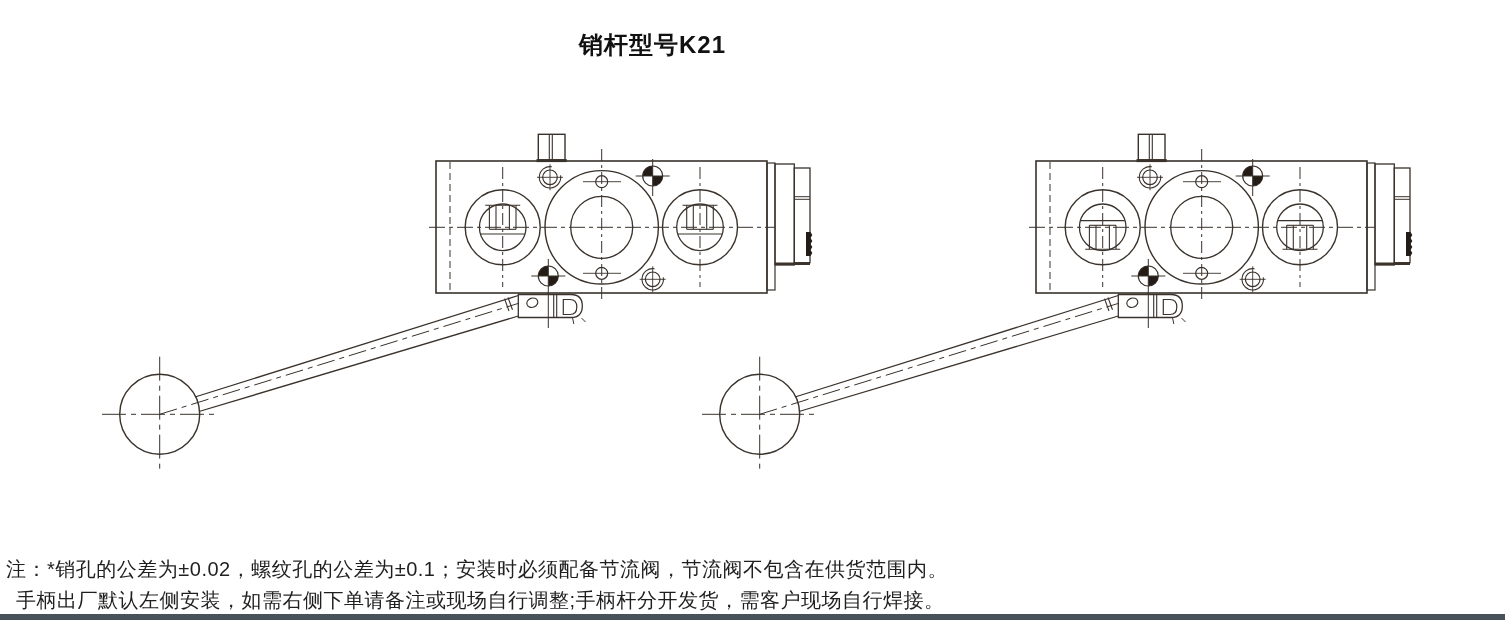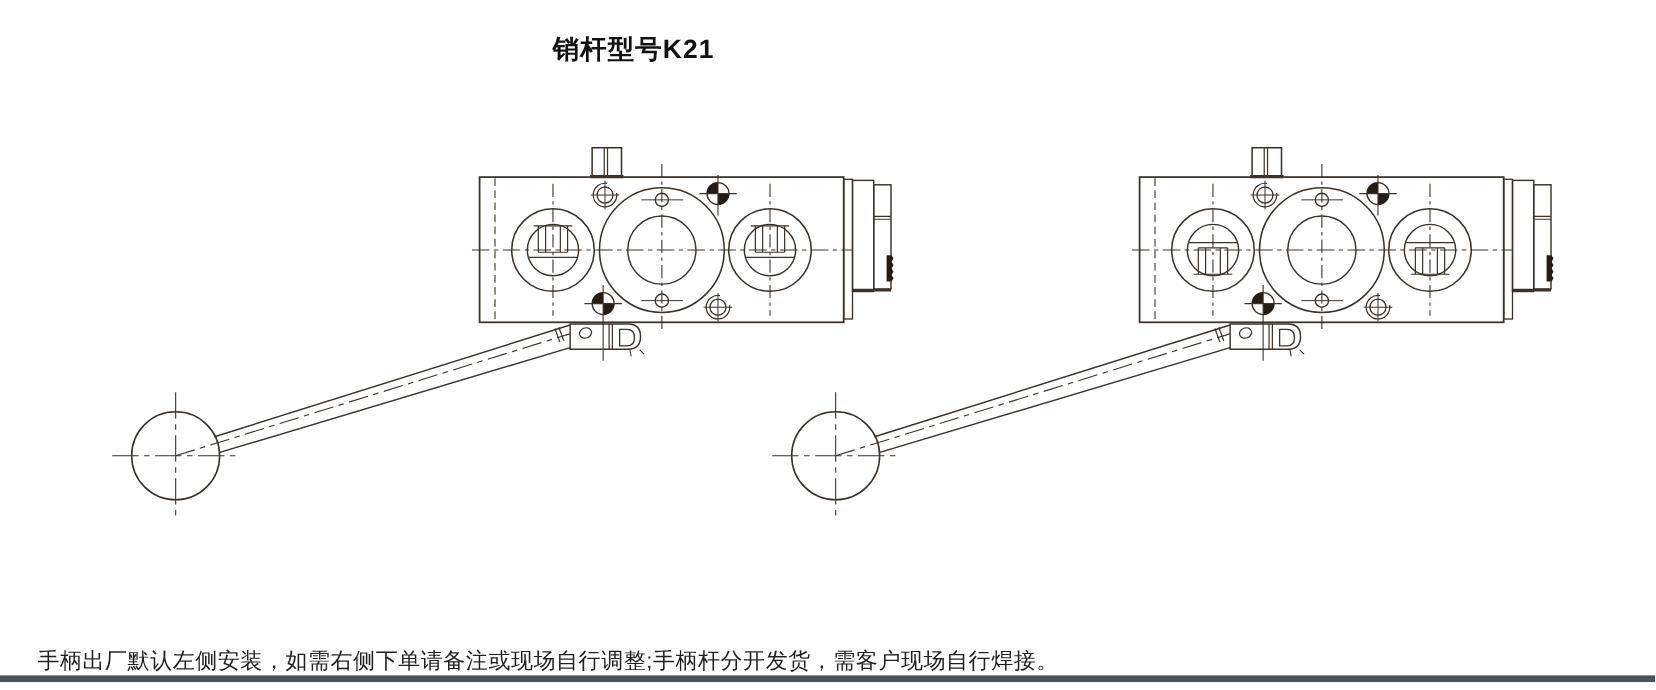--- a/index.html
+++ b/index.html
@@ -14,38 +14,38 @@
     position:absolute;
     top:29px;
     width:300px;
     text-align:center;
     font-size:24px;
     font-weight:bold;
     letter-spacing:1px;
     color:#111111;
     white-space:nowrap;
   }
-  .fig-title.k21{left:426px;}
+  .fig-title.k21{left:426px;text-align:right;}
   .fig-title.k22{left:1013px;}
   .drawing{
     position:absolute;
     top:125px;
     width:725px;height:355px;
   }
   .drawing.k21{left:95px;}
   .drawing.k22{left:695px;}
   .note{
     position:absolute;
     font-size:20px;
     color:#1f1f1f;
     white-space:nowrap;
     letter-spacing:0.5px;
   }
   .note.l1{left:6px;top:556px;}
-  .note.l2{left:34px;top:587px;}
+  .note.l2{left:16px;top:587px;}
   .bottom-bar{
     position:absolute;
     left:0;top:614px;
     width:1505px;height:6px;
     background:#48525a;
   }
 </style>
 </head>
 <body>
 
@@ -239,17 +239,18 @@
     <line x1="409.5" y1="173.6" x2="414" y2="186" stroke-width="1.1"></line>
     <line x1="64.7" y1="289.3" x2="423" y2="178.5" stroke-dasharray="18 5 5 5" stroke-width="1"></line>
 
     <circle cx="64.7" cy="289.3" r="40" stroke-width="1.4"></circle>
     <line x1="7" y1="289.3" x2="123" y2="289.3" stroke-dasharray="24 5 5 5" stroke-width="1"></line>
     <line x1="64.7" y1="231.7" x2="64.7" y2="346" stroke-dasharray="24 5 5 5" stroke-width="1"></line>
 
   </g>
       </svg></div>
 
+  <div class="note l1" style="color: rgb(31, 31, 31);">注：*销孔的公差为±0.02，螺纹孔的公差为±0.1；安装时必须配备节流阀，节流阀不包含在供货范围内。</div>
   <div class="note l2" style="color: rgb(31, 31, 31);">手柄出厂默认左侧安装，如需右侧下单请备注或现场自行调整;手柄杆分开发货，需客户现场自行焊接。</div>
 
   <div class="bottom-bar" style="background: rgb(72, 82, 90);"></div>
 
 </div>
 
 </body></html>

